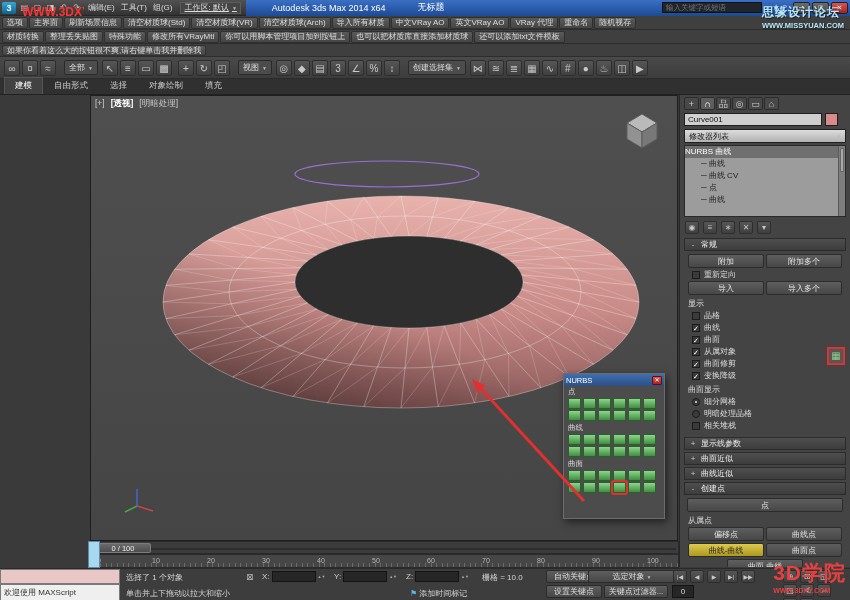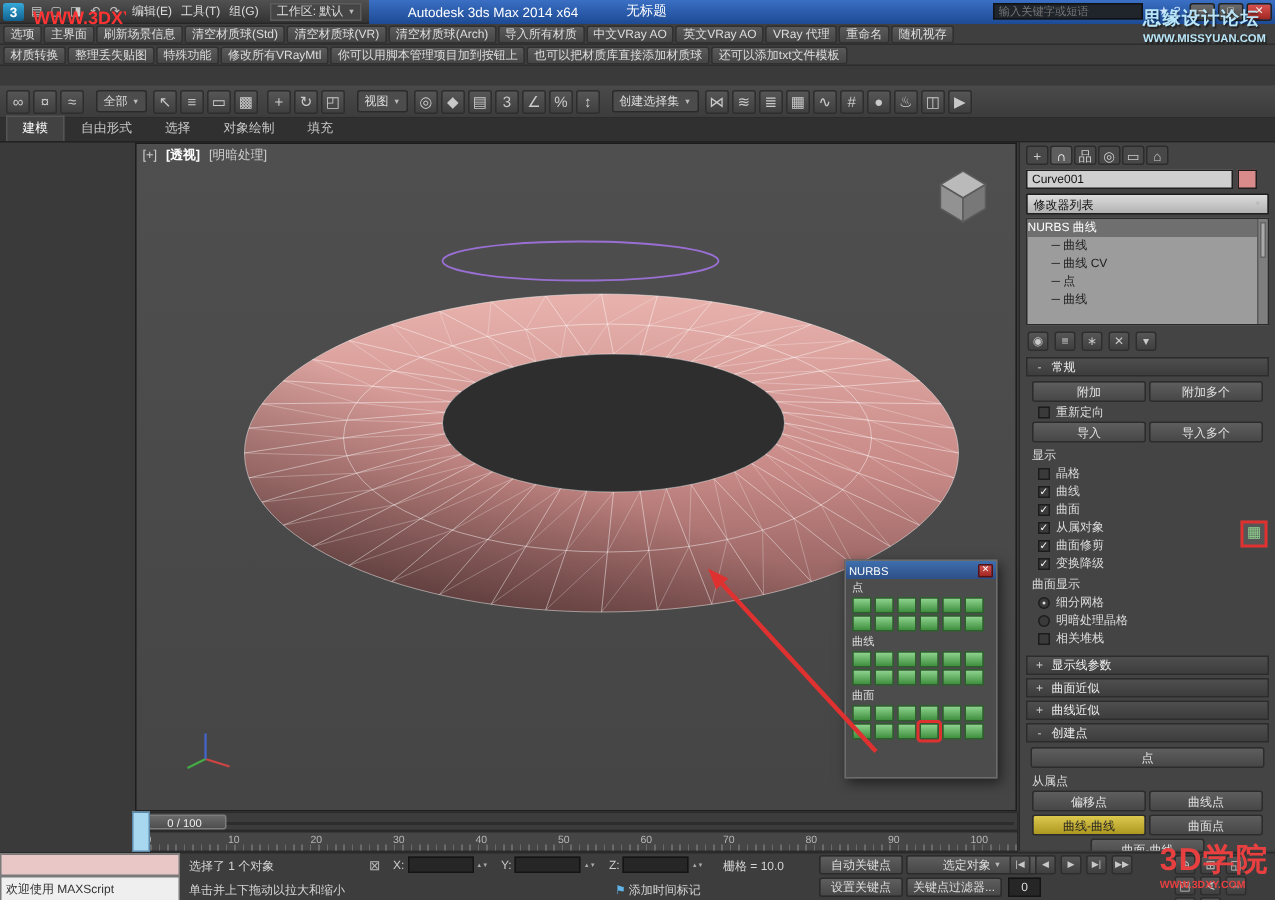--- a/index.html
+++ b/index.html
@@ -5,21 +5,21 @@
   *{margin:0;padding:0;box-sizing:border-box;}
   html,body{width:850px;height:600px;overflow:hidden;}
   body{font-family:"Liberation Sans","DejaVu Sans",sans-serif;background:#3a3a3a;color:#ddd;}
   #app{position:relative;width:850px;height:600px;overflow:hidden;background:#3a3a3a;}
 
   
   #titlebar{position:absolute;left:0;top:0;width:850px;height:16px;background:linear-gradient(#515151,#333);display:flex;align-items:center;gap:2px;padding-left:2px;border-bottom:1px solid #262626;}
   .logo{width:14px;height:12px;background:linear-gradient(#35a8da,#11618e);color:#fff;font-size:9px;font-weight:bold;text-align:center;line-height:12px;border-radius:2px;flex:none;}
   .qicon{width:13px;height:12px;font-size:8px;line-height:12px;text-align:center;color:#c9c9c9;flex:none;}
   .menu-item{font-size:8px;color:#ddd;padding:0 3px;flex:none;}
-  .workspace{display:flex;align-items:center;font-size:8px;color:#ddd;border:1px solid #5c5c5c;background:#454545;height:12px;padding:0 3px;margin:0 3px;flex:none;}
+  .workspace{display:flex;align-items:center;font-size:8px;color:#ddd;border:1px solid #5c5c5c;background:#454545;height:12px;padding:0 3px;margin:0 3px;flex:none;text-decoration:underline;}
   .caret{font-size:5px;margin-left:3px;color:#bbb;}
   .title-center{flex:1;display:flex;align-items:center;height:16px;background:linear-gradient(#3a6fc4,#1d4a94);color:#fff;font-size:9px;padding:0 2px 0 26px;}
   .app-title{white-space:nowrap;}
   .doc-title{margin-left:32px;white-space:nowrap;}
   .tc-spacer{flex:1;}
   .search-input{width:100px;height:11px;background:#20252b;border:1px solid #0f1317;color:#bbb;font-size:7.5px;padding:0 3px;}
   .sicon{font-size:8px;color:#cfe3ff;margin-left:3px;}
   .winbtn{width:17px;height:12px;margin-left:2px;background:linear-gradient(#6b6b6b,#4a4a4a);border:1px solid #222;color:#eee;font-size:7px;line-height:9px;text-align:center;border-radius:2px;}
   .winbtn.close{background:linear-gradient(#d9534f,#a02622);}
 
@@ -183,20 +183,23 @@
       <button class="tbtn">清空材质球(Std)</button>
       <button class="tbtn">清空材质球(VR)</button>
       <button class="tbtn">清空材质球(Arch)</button>
       <button class="tbtn">导入所有材质</button>
       <button class="tbtn">中文VRay AO</button>
       <button class="tbtn">英文VRay AO</button>
       <button class="tbtn">VRay 代理</button>
       <button class="tbtn">重命名</button>
       <button class="tbtn">随机视存</button>
     </div>
+  <div id="note-row">
+    <button class="tbtn">如果你看着这么大的按钮很不爽,请右键单击我并删除我</button>
+  </div>
 
   <div id="main-toolbar">
       <span class="ibtn">∞</span>
       <span class="ibtn">¤</span>
       <span class="ibtn">≈</span>
       <span class="sep"></span>
       <div class="tb-dropdown">
         <span>全部</span>
         <span class="caret">▼</span>
       </div>
@@ -636,21 +639,21 @@
       <span class="coord-label">Z:</span>
       <input class="coord-field" style="">
       <span class="spin">▲▼</span>
     </div>
     <div class="st-text" style="left:482px;top:3px;">栅格 = 10.0</div>
     <div class="st-text" style="left:126px;top:19px;">单击并上下拖动以拉大和缩小</div>
     <div class="st-text" style="left:410px;top:19px;">
       <span class="flag-icon">⚑</span><span>添加时间标记</span>
     </div>
     <div class="sbtn" style="left:546px;top:1px;width:56px;">自动关键点</div>
-    <div class="sbtn" style="left:604px;top:1px;width:88px;">
+    <div class="sbtn" style="left:588px;top:1px;width:88px;">
       <span>选定对象</span>
       <span class="caret">▼</span>
     </div>
     <div class="sbtn" style="left:546px;top:16px;width:56px;">设置关键点</div>
     <div class="sbtn" style="left:604px;top:16px;width:64px;">关键点过滤器...</div>
     <div class="tr-row" style="left:672px;top:1px;" id="transport-row">
         <span class="ibtn small" style="font-size: 6px;">|◀</span>
         <span class="ibtn small" style="font-size: 6px;">◀</span>
         <span class="ibtn small" style="font-size: 6px;">▶</span>
         <span class="ibtn small" style="font-size: 6px;">▶|</span>

